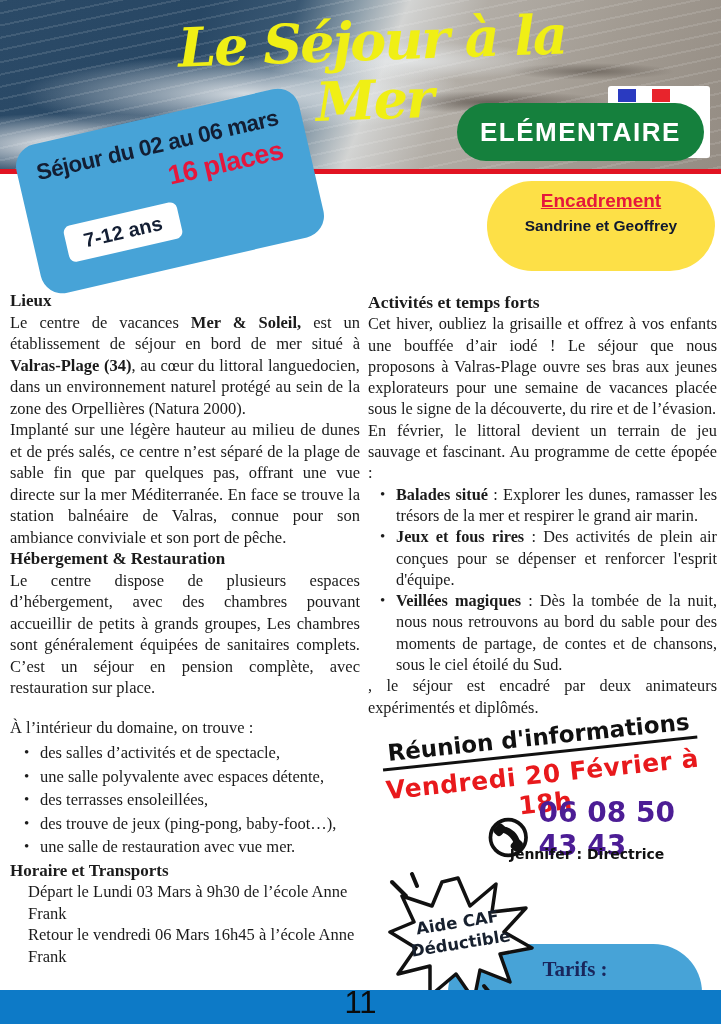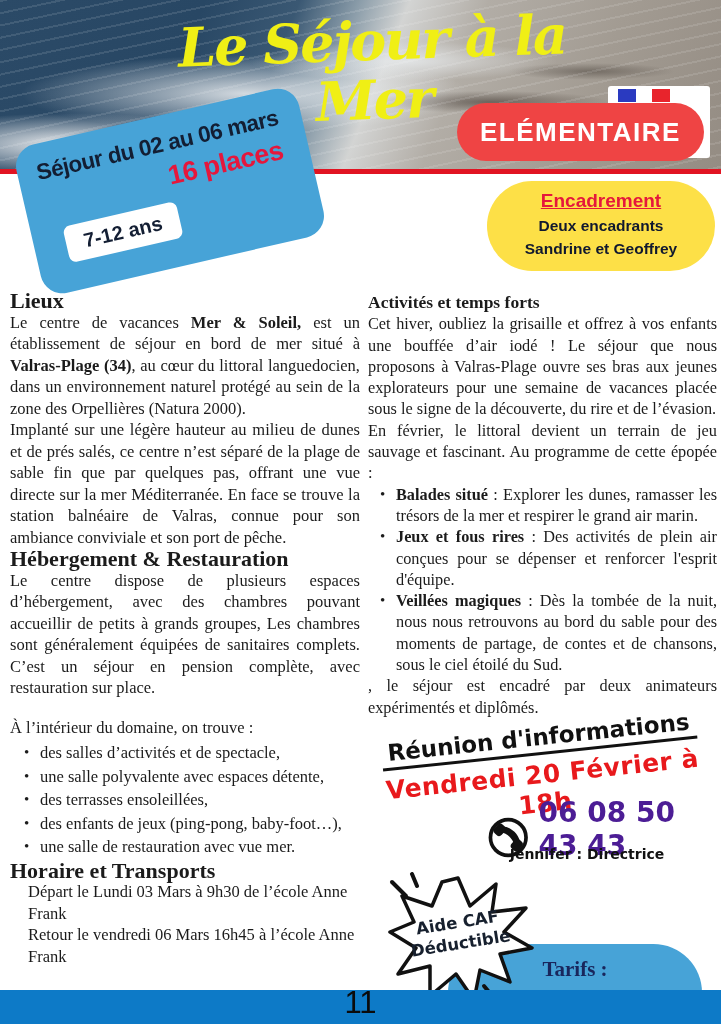--- a/index.html
+++ b/index.html
@@ -17,21 +17,21 @@
       linear-gradient(112deg,#2b4a67 0%,#284764 26%,#3a5873 38%,#8fa0ac 46%,#d3d4d3 52%,#b2ada6 62%,#a29b92 80%,#948c83 100%);}
   .photo::after{content:"";position:absolute;inset:0;
       background:repeating-linear-gradient(168deg, rgba(255,255,255,.20) 0 2px, rgba(255,255,255,0) 2px 12px);
       opacity:.55;}
   .main-title{position:absolute;left:138px;top:12px;width:470px;text-align:center;z-index:2;
       font-family:"DejaVu Serif",serif;font-style:italic;font-weight:bold;font-size:54px;line-height:1.1;
       color:#f0ef15;transform:rotate(-2deg);letter-spacing:-2px;}
   .flag{position:absolute;left:608px;top:86px;width:102px;height:72px;background:#ffffff;z-index:1;border-radius:3px;}
   .flag .fb{position:absolute;left:10px;top:3px;width:18px;height:13px;background:#2a3ac0;}
   .flag .fr{position:absolute;left:44px;top:3px;width:18px;height:13px;background:#e8242c;}
-  .pill-elem{position:absolute;left:457px;top:103px;width:247px;height:58px;background:#ef4444;border-radius:29px;z-index:2;
+  .pill-elem{position:absolute;left:457px;top:103px;width:247px;height:58px;background:#15803d;border-radius:29px;z-index:2;
       display:flex;align-items:center;justify-content:center;
       font-family:"Liberation Sans",sans-serif;font-weight:bold;font-size:26px;letter-spacing:1.5px;color:#ffffff;}
   .redline{position:absolute;left:0;top:169px;width:721px;height:5px;background:#e11422;z-index:1;}
 
   
   .badge{position:absolute;left:25px;top:115px;width:290px;height:152px;background:#47a3d7;border-radius:22px;
       transform:rotate(-13deg);z-index:4;font-family:"Liberation Sans",sans-serif;font-weight:bold;}
   .badge-dates{margin:16px 6px 0 2px;text-align:center;font-size:22.5px;color:#131e33;letter-spacing:-0.5px;}
   .badge-places{margin:4px 26px 0 0;text-align:right;font-size:27px;color:#e5173c;letter-spacing:-0.5px;}
   .badge-age{display:inline-block;margin:10px 0 0 32px;background:#ffffff;border-radius:7px;padding:7px 18px;
@@ -39,21 +39,21 @@
 
   
   .enc{position:absolute;left:487px;top:181px;width:228px;height:90px;background:#fde047;border-radius:45px;
       text-align:center;font-family:"Liberation Sans",sans-serif;font-weight:bold;z-index:2;}
   .enc-title{margin-top:9px;font-size:19px;color:#e5173c;text-decoration:underline;}
   .enc-line{margin-top:5px;font-size:15.5px;color:#10182f;}
 
   
   .col-left{position:absolute;left:10px;top:290px;width:350px;font-size:16.5px;line-height:21.5px;}
   .col-left p{margin:0;text-align:justify;}
-  .sec{font-weight:bold;font-size:22px;margin:0;}
+  .sec{font-weight:bold;font-size:17px;margin:0;}
   .h-lieux{margin-bottom:22px;}
   .h-heberg{margin-top:16px;margin-bottom:4px;}
   .p-intro{margin-top:18px !important;text-align:left !important;}
   ul.plain{list-style:none;margin:4px 0 0 0;padding:0 0 0 30px;}
   ul.plain li{position:relative;margin-bottom:2px;}
   ul.plain li::before{content:"\2022";position:absolute;left:-16px;top:0;font-size:15px;}
   .h-horaire{margin-top:16px;margin-bottom:10px;}
   .horaire{padding-left:18px;}
   .p-transport{margin-top:22px !important;padding-left:18px;text-align:left !important;}
   .b{font-weight:bold;}
@@ -107,36 +107,35 @@
   <div class="redline"></div>
 
   <div class="badge">
     <div class="badge-dates">Séjour du 02 au 06 mars</div>
     <div class="badge-places">16 places</div>
     <div class="badge-age">7-12 ans</div>
   </div>
 
   <div class="enc">
     <div class="enc-title">Encadrement</div>
-    <div class="enc-line">Deux encadrants</div>
     <div class="enc-line">Sandrine et Geoffrey</div>
   </div>
 
   <div class="col-left">
     <p class="sec h-lieux">Lieux</p>
     <p><span>Le centre de vacances </span><span class="b">Mer &amp; Soleil,</span><span> est un établissement de séjour en bord de mer situé à </span><span class="b">Valras-Plage (34)</span><span>, au cœur du littoral languedocien, dans un environnement naturel protégé au sein de la zone des Orpellières (Natura 2000).</span></p>
     <p>Implanté sur une légère hauteur au milieu de dunes et de prés salés, ce centre n’est séparé de la plage de sable fin que par quelques pas, offrant une vue directe sur la mer Méditerranée. En face se trouve la station balnéaire de Valras, connue pour son ambiance conviviale et son port de pêche.</p>
     <p class="sec h-heberg">Hébergement &amp; Restauration</p>
     <p>Le centre dispose de plusieurs espaces d’hébergement, avec des chambres pouvant accueillir de petits à grands groupes, Les chambres sont généralement équipées de sanitaires complets. C’est un séjour en pension complète, avec restauration sur place.</p>
     <p class="p-intro">À l’intérieur du domaine, on trouve :</p>
     <ul class="plain">
       <li>des salles d’activités et de spectacle,</li>
       <li>une salle polyvalente avec espaces détente,</li>
       <li>des terrasses ensoleillées,</li>
-      <li>des enfants de jeux (ping-pong, baby-foot…),</li>
+      <li>des trouve de jeux (ping-pong, baby-foot…),</li>
       <li>une salle de restauration avec vue mer.</li>
     </ul>
     <p class="sec h-horaire">Horaire et Transports</p>
     <div class="horaire">
       <div>Départ le Lundi 03 Mars à 9h30 de l’école Anne Frank</div>
       <div>Retour le vendredi 06 Mars 16h45 à l’école Anne Frank</div>
     </div>
     <p class="p-transport">Transport en Mini bus</p>
   </div>
 

